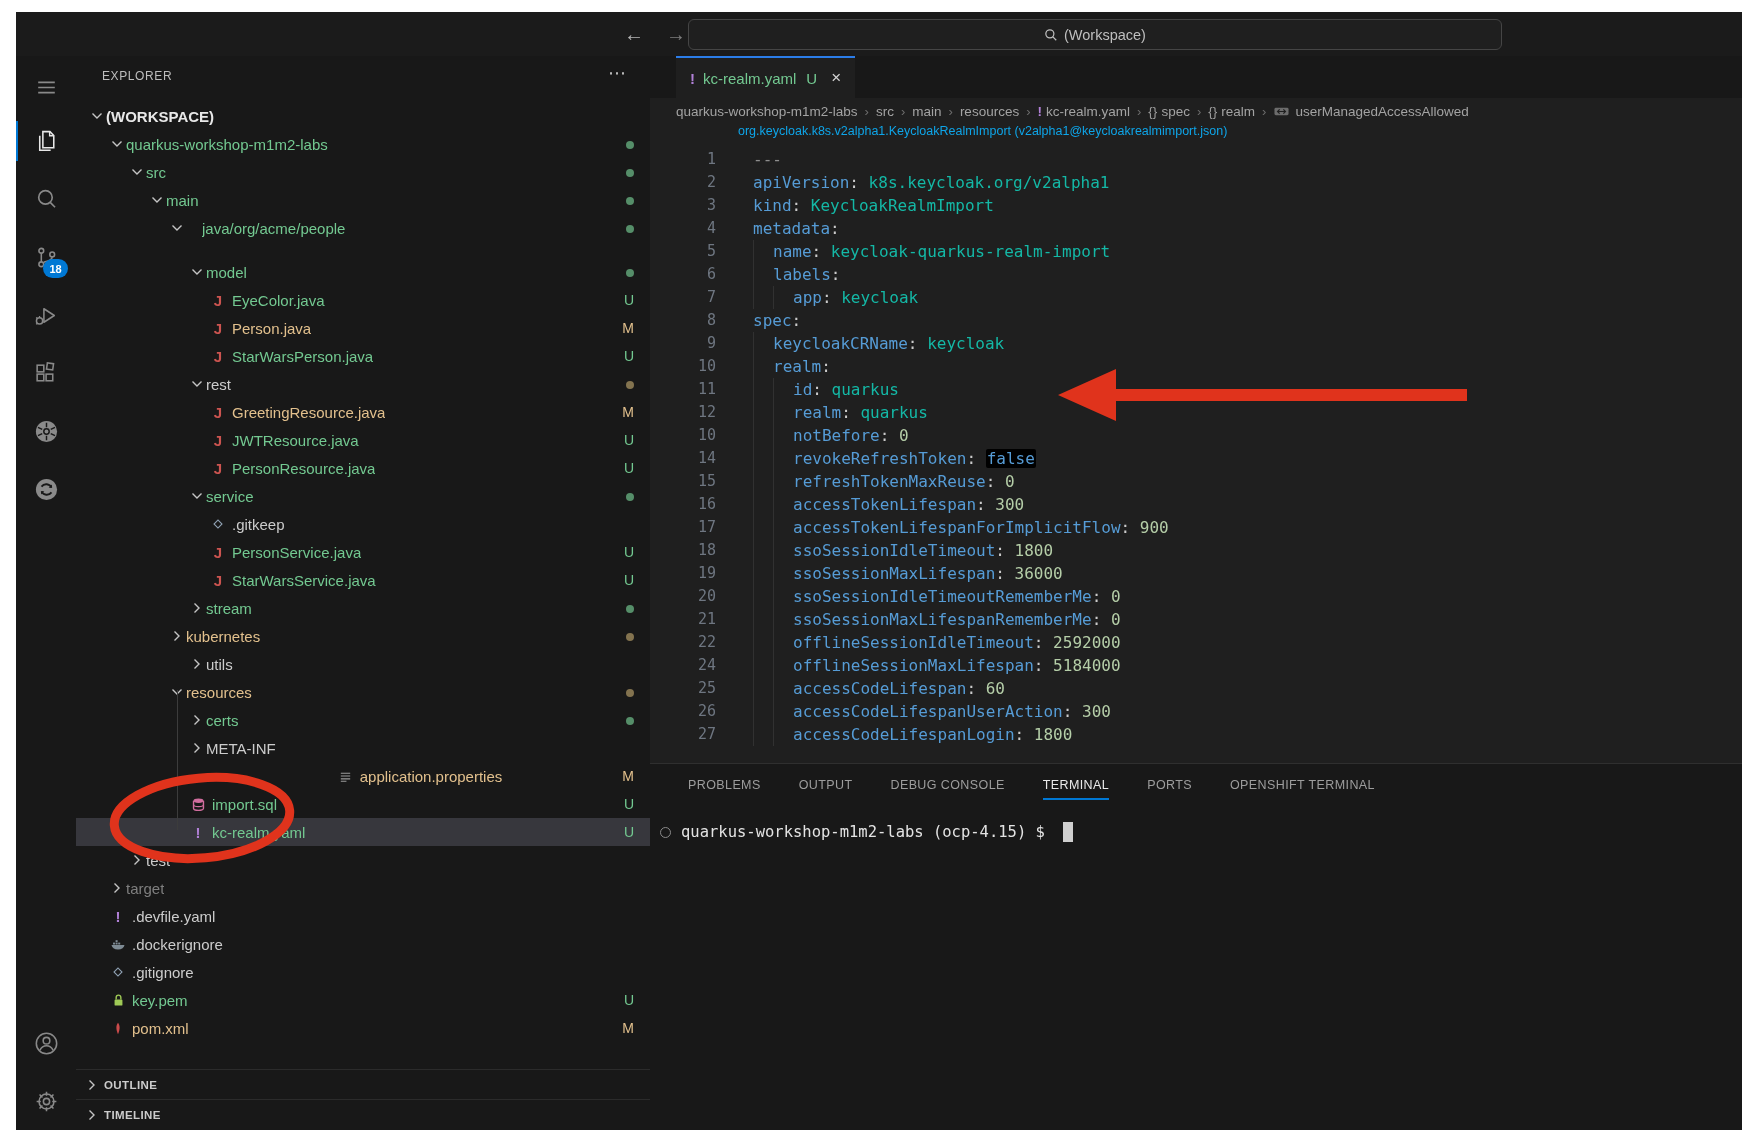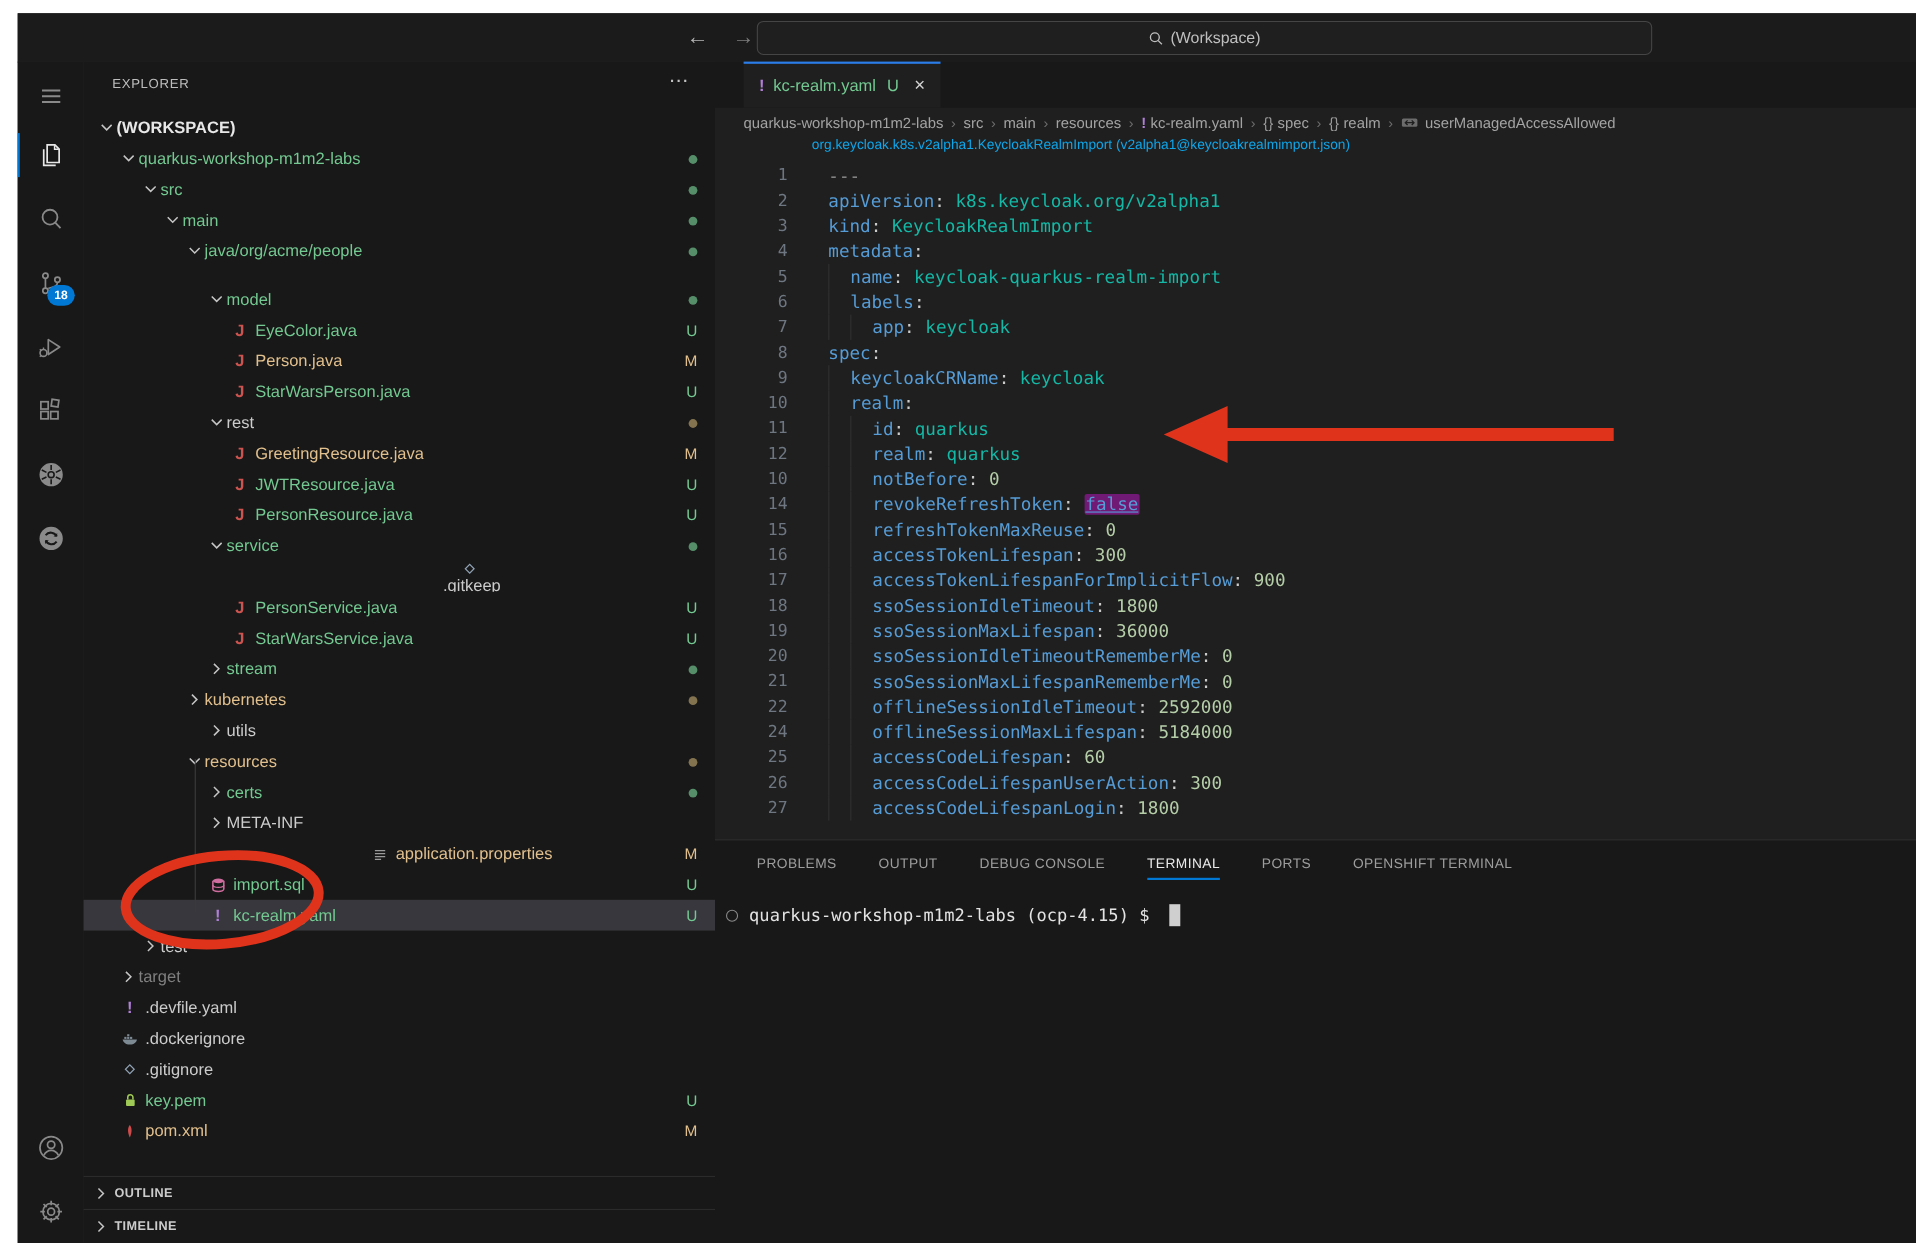--- a/index.html
+++ b/index.html
@@ -58,21 +58,21 @@
   .bc-pre{margin-right:4px;color:#9a9a9a;}
   .schema-line{position:absolute;top:68px;left:88px;font-size:12.5px;color:#0ea5e9;}
   .code{position:absolute;top:92px;left:0;right:0;height:615px;overflow:hidden;
         font-family:"DejaVu Sans Mono",monospace;font-size:16px;}
   .cl{height:23px;line-height:23px;display:flex;}
   .cl .ln{width:66px;text-align:right;color:#6e7681;font-size:15px;flex-shrink:0;}
   .cl .lc{padding-left:37px;white-space:pre;}
   .ind{display:inline-block;width:19px;height:23px;border-left:1px solid #313131;vertical-align:top;}
   .tk-key{color:#569cd6;} .tk-pun{color:#cccccc;} .tk-str{color:#14b8a6;} .tk-num{color:#b5cea8;}
   .tk-bool{color:#569cd6;} .tk-dash{color:#8e8e8e;}
-  .hl{background:#701a75;border-radius:2px;padding:0 1px;text-decoration:underline;}
+  .hl{background:#000000;border-radius:2px;padding:0 1px;}
 
   
   .panel{position:absolute;left:0;right:0;top:707px;bottom:0;background:#181818;border-top:1px solid #2f2f2f;}
   .panel-tabs{position:absolute;top:0;left:38px;height:42px;display:flex;gap:38px;align-items:center;}
   .ptab{font-size:12.5px;letter-spacing:.4px;color:#9d9d9d;position:relative;height:42px;display:flex;align-items:center;cursor:pointer;}
   .ptab.active{color:#e9e9e9;}
   .ptab.active::after{content:"";position:absolute;left:0;right:0;bottom:6px;height:2px;background:#0078d4;}
   .terminal{position:absolute;top:58px;left:10px;right:0;font-family:"DejaVu Sans Mono",monospace;
             font-size:15.5px;color:#e3e3e3;display:flex;align-items:center;gap:10px;}
   .term-dec{width:9px;height:9px;border-radius:50%;border:1.5px solid #8a8a8a;flex-shrink:0;}
@@ -212,21 +212,21 @@
         </div>
         <div class="trow" style="padding-left:72px;">
           <span class="chev">
             <svg class="icn" width="16" height="16" viewBox="0 0 16 16">
               <path d="M3.5 5.5 8 10l4.5-4.5" fill="none" stroke="#c5c5c5" stroke-width="1.4"></path>
             </svg>
           </span>
           <span class="lbl g-u">main</span>
           <span class="gbadge"><span class="dot" style="background:#73c991aa;"></span></span>
         </div>
-        <div class="trow" style="padding-left:92px;">
+        <div class="trow" style="padding-left:92px;gap:16px;">
           <span class="chev">
             <svg class="icn" width="16" height="16" viewBox="0 0 16 16">
               <path d="M3.5 5.5 8 10l4.5-4.5" fill="none" stroke="#c5c5c5" stroke-width="1.4"></path>
             </svg>
           </span>
           <span class="lbl g-u">java/org/acme/people</span>
           <span class="gbadge"><span class="dot" style="background:#73c991aa;"></span></span>
         </div>
         <div class="trow" style="padding-left:112px;margin-top:16px;">
           <span class="chev">
@@ -290,21 +290,21 @@
         </div>
         <div class="trow" style="padding-left:112px;">
           <span class="chev">
             <svg class="icn" width="16" height="16" viewBox="0 0 16 16">
               <path d="M3.5 5.5 8 10l4.5-4.5" fill="none" stroke="#c5c5c5" stroke-width="1.4"></path>
             </svg>
           </span>
           <span class="lbl g-u">service</span>
           <span class="gbadge"><span class="dot" style="background:#73c991aa;"></span></span>
         </div>
-        <div class="trow" style="padding-left:132px;flex-direction:column;">
+        <div class="trow" style="padding-left:132px;">
           <span class="fico">
             <svg class="icn" width="14" height="14" viewBox="0 0 16 16">
               <rect x="4.8" y="4.8" width="6.4" height="6.4" transform="rotate(45 8 8)" fill="none" stroke="#8fa1b3" stroke-width="1.3"></rect>
             </svg>
           </span>
           <span class="lbl g-p">.gitkeep</span>
         </div>
         <div class="trow" style="padding-left:132px;">
           <span class="fico">
             <span style="color:#cc5450;font-weight:bold;font-size:15px;">J</span>

